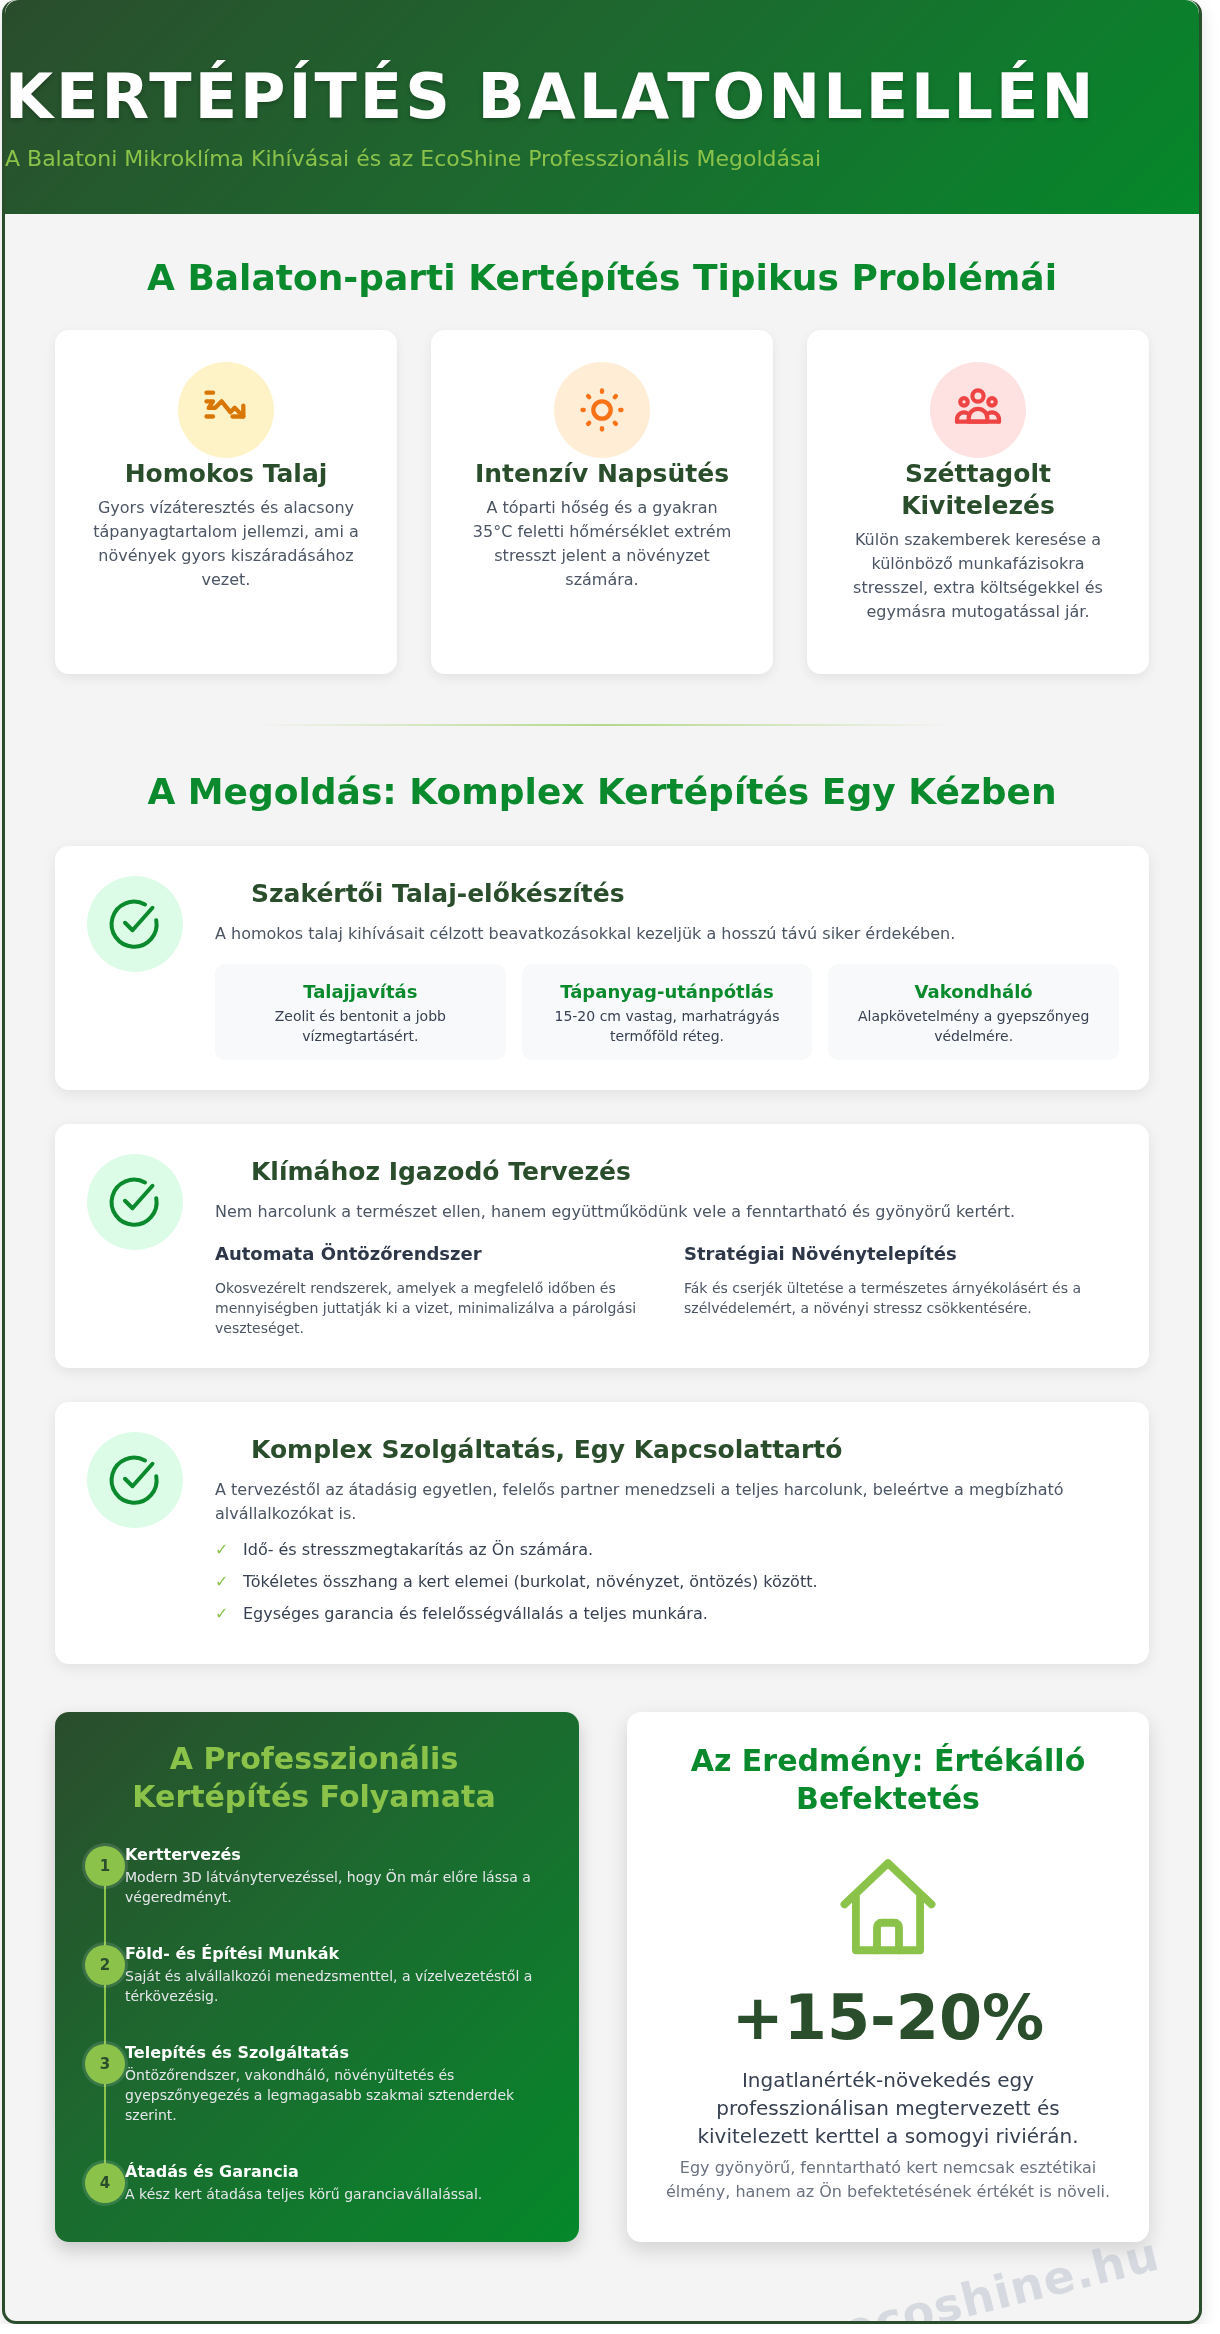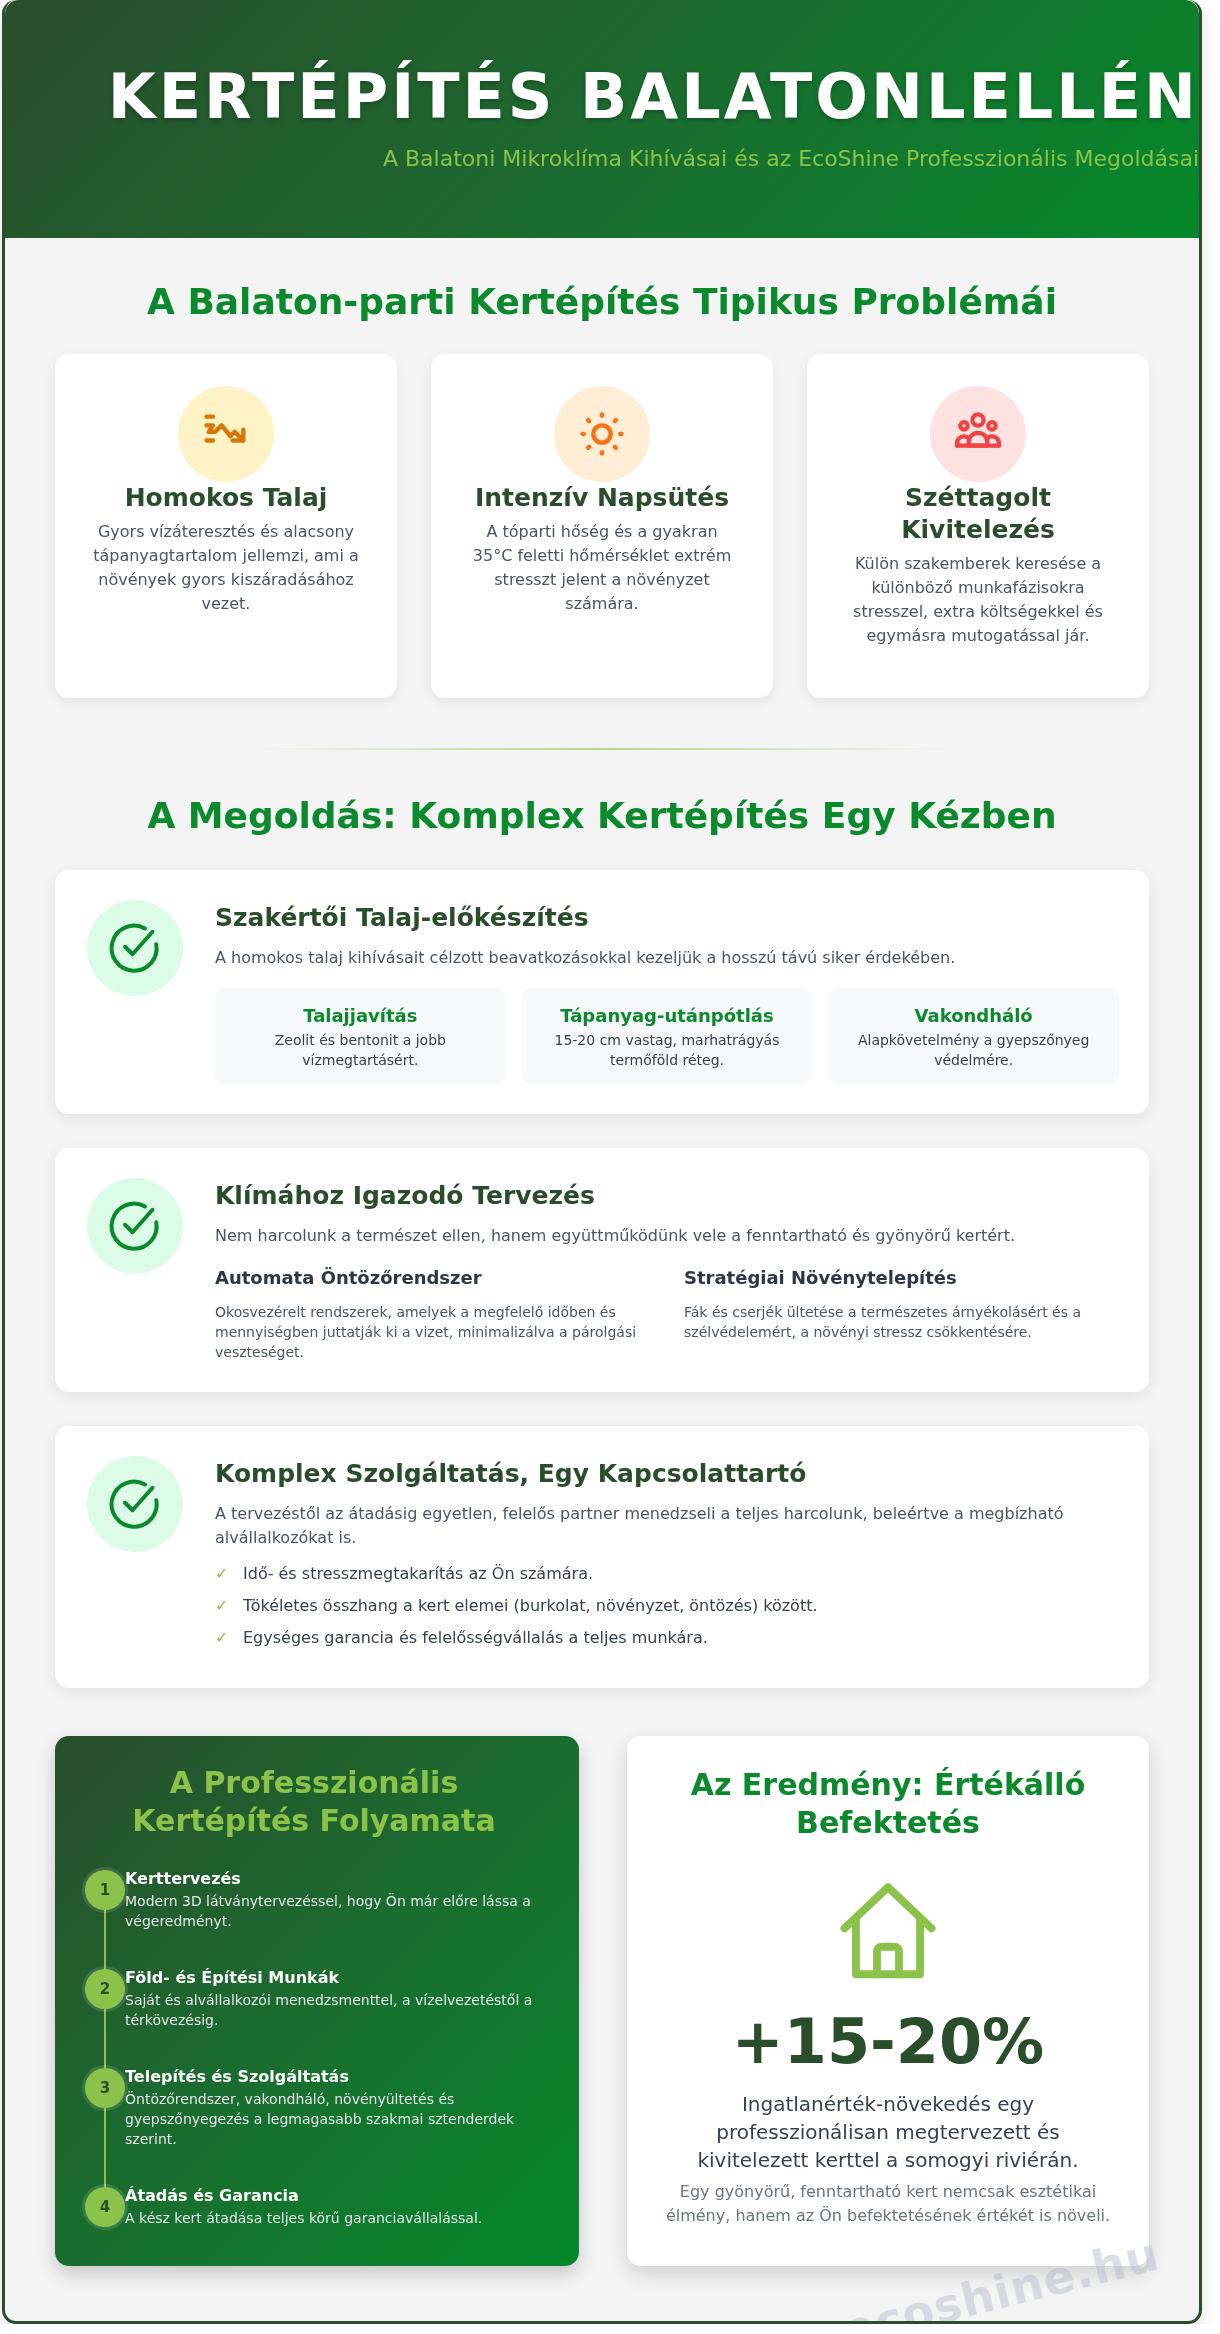--- a/index.html
+++ b/index.html
@@ -14,23 +14,23 @@
       background: #f4f4f4;
       border: 3px solid #2a4d2c;
       border-top: none;
       border-radius: 14px;
       overflow: hidden;
       box-shadow: 0 6px 18px rgba(0,0,0,0.12);
     }
 
     
     .hero {
-      height: 238px;
+      height: 214px;
       background: linear-gradient(135deg, #2a4d2c 0%, #1c6a2f 50%, #05882b 100%);
-      text-align: right;
+      text-align: left;
       padding-top: 60px;
       border-radius: 14px 14px 0 0;
     }
     .hero h1 {
       font-family: "DejaVu Sans", sans-serif;
       font-weight: bold;
       font-size: 62px;
       letter-spacing: 3px;
       color: #ffffff;
       line-height: 74px;
@@ -107,21 +107,21 @@
       flex: 0 0 96px;
       width: 96px; height: 96px;
       border-radius: 50%;
       background: #dcfce7;
       display: flex; align-items: center; justify-content: center;
     }
     .solution-body { margin-left: 32px; flex: 1; }
     .solution-body h3 {
       margin-top: 2px;
       font-size: 25px; line-height: 32px;
-      color: #2a4d2c; font-weight: bold;
+      color: #2a4d2c; font-weight: bold; margin-left: 36px;
     }
     .solution-body .lead {
       margin-top: 12px;
       font-size: 16px; line-height: 24px;
       color: #4b5563;
     }
     .sub-grid {
       display: grid;
       grid-template-columns: repeat(3, 1fr);
       gap: 16px;

